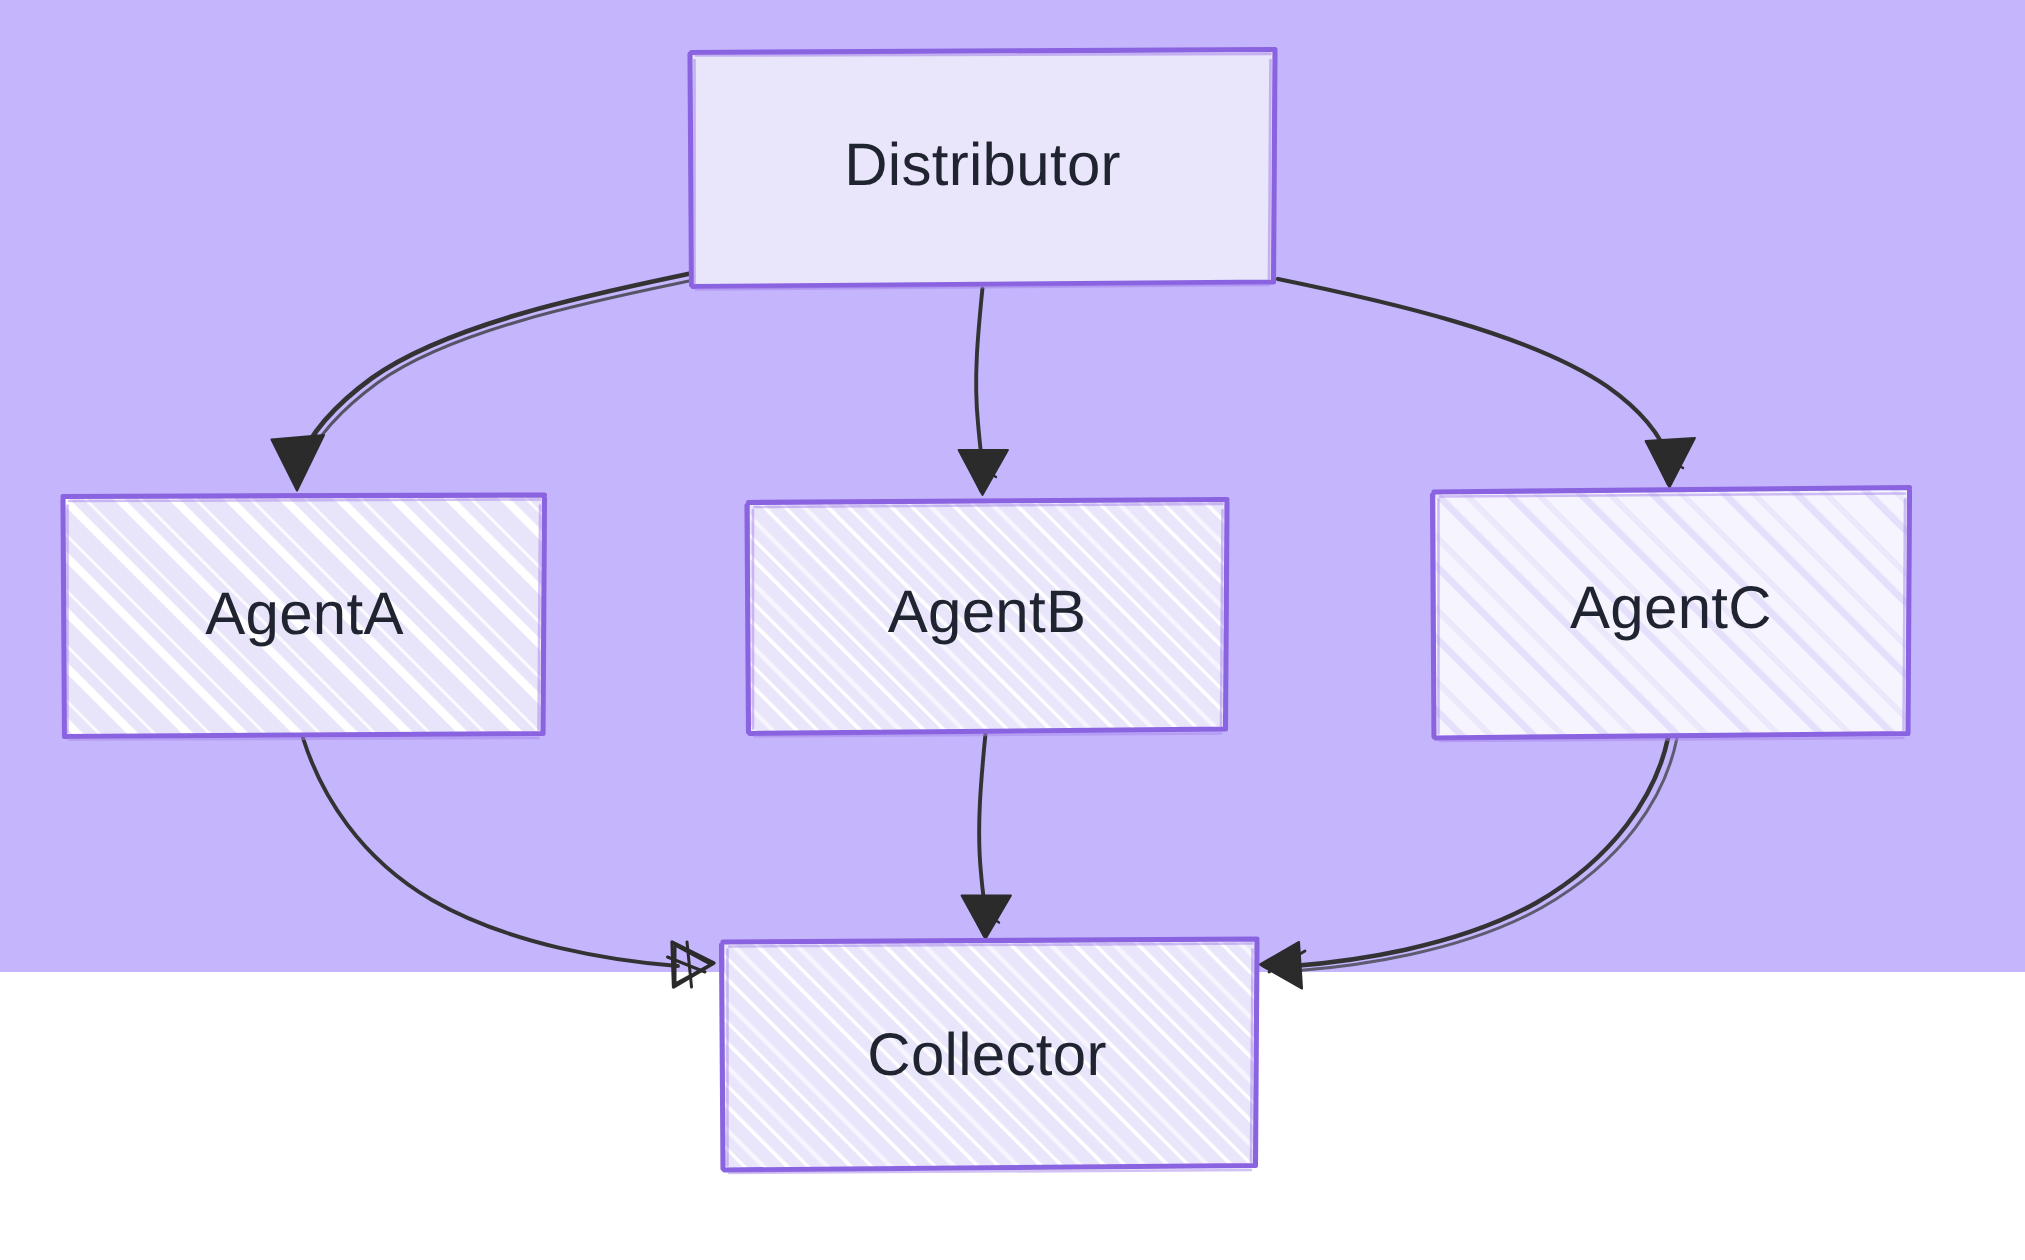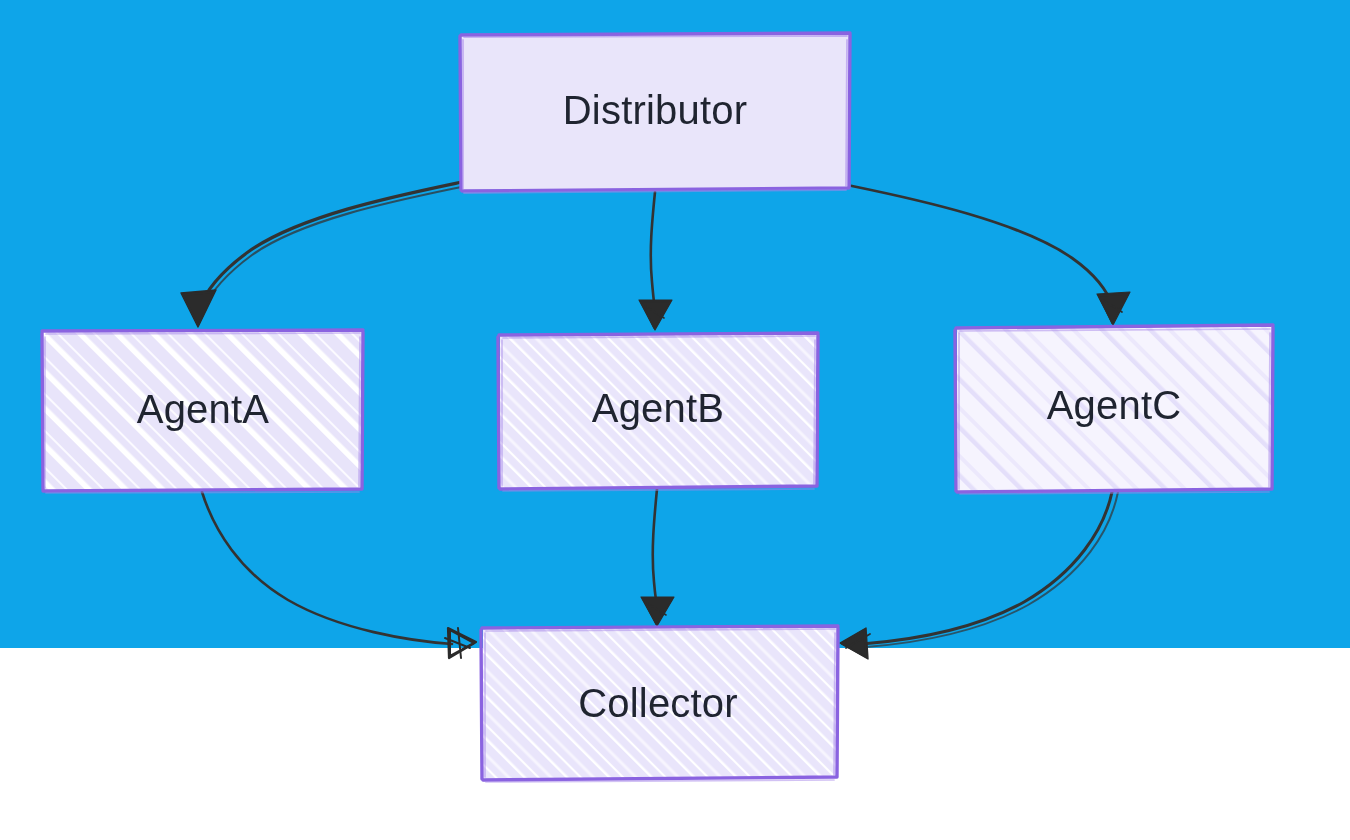--- a/index.html
+++ b/index.html
@@ -11,21 +11,21 @@
   body {
     width: 1350px;
     height: 840px;
     overflow: hidden;
     font-family: "Liberation Sans", sans-serif;
   }
   #diagram-root {
     position: relative;
     width: 1350px;
     height: 648px;
-    background: #0ea5e9;
+    background: #c4b5fd;
   }
   svg#diagram-canvas {
     position: absolute;
     left: 0;
     top: 0;
     width: 1350px;
     height: 840px;
     display: block;
   }
   .node-label {

